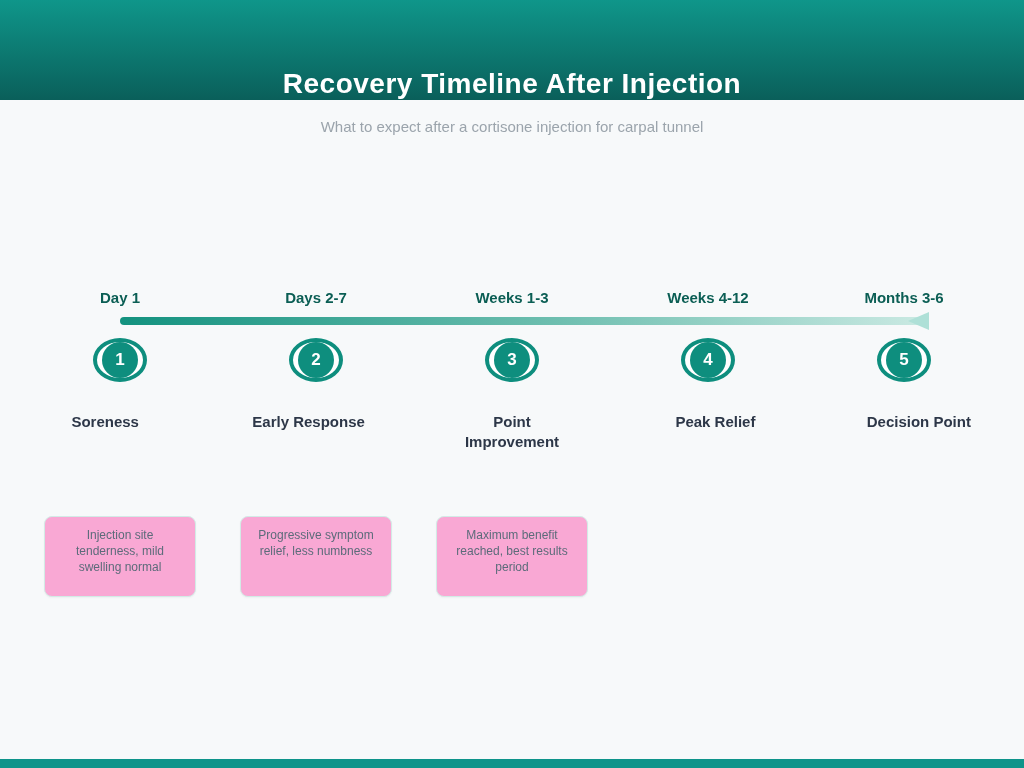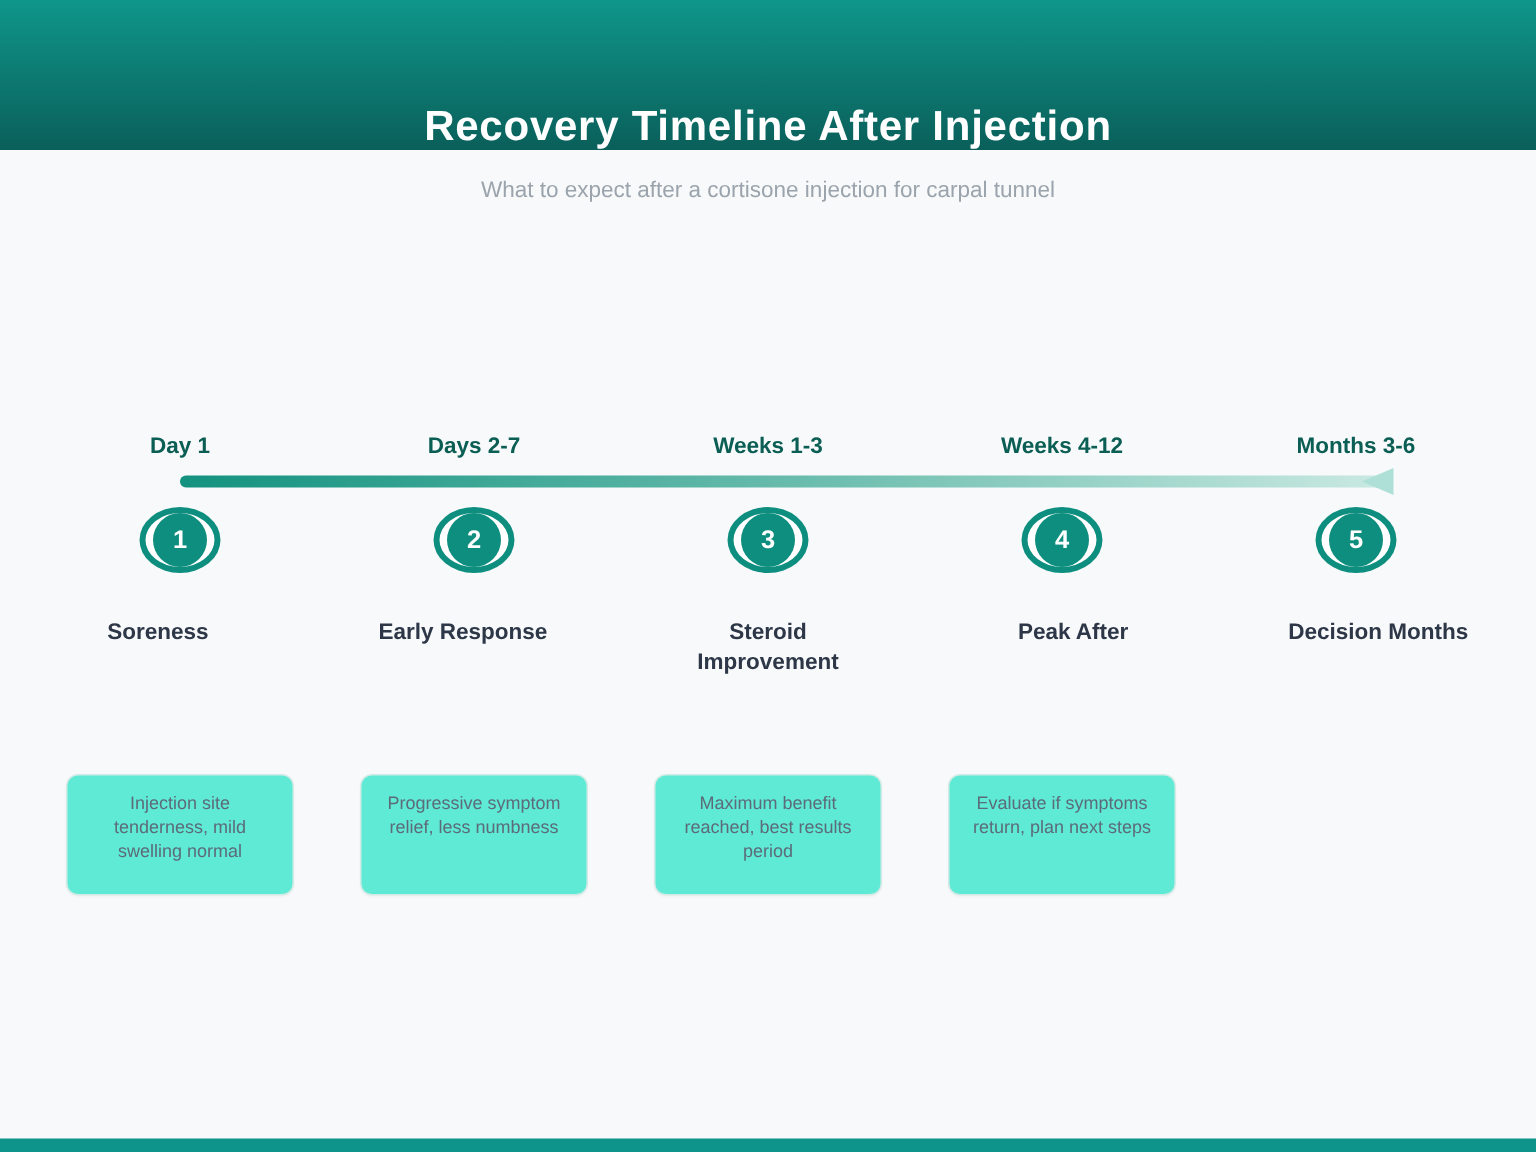--- a/index.html
+++ b/index.html
@@ -117,21 +117,21 @@
     font-weight: bold;
     color: #2D3748;
     line-height: 20px;
     max-width: 120px;
   }
 
   .cards-row { margin-top: 20px; }
   .card {
     width: 152px;
     height: 81px;
-    background: #5eead4;
+    background: #f9a8d4;
     border: 1px solid #D3EBE6;
     border-radius: 8px;
     padding: 10px 12px 0 12px;
     box-shadow: 0 1px 2px rgba(0,0,0,0.04);
   }
   .card p {
     font-size: 12px;
     line-height: 16px;
     color: #5C6B7A;
     text-align: center;
@@ -205,48 +205,43 @@
   </div>
 
   <div class="row titles-row">
     <div class="col">
         <div class="stage-title">Soreness</div>
       </div>
     <div class="col">
         <div class="stage-title">Early Response</div>
       </div>
     <div class="col">
-        <div class="stage-title">Steroid Improvement</div>
-      </div>
-    <div class="col">
-        <div class="stage-title">Peak After</div>
-      </div>
-    <div class="col">
-        <div class="stage-title">Decision Months</div>
+        <div class="stage-title">Point Improvement</div>
+      </div>
+    <div class="col">
+        <div class="stage-title">Peak Relief</div>
+      </div>
+    <div class="col">
+        <div class="stage-title">Decision Point</div>
       </div>
   </div>
 
   <div class="row cards-row">
     <div class="col">
         <div class="card">
           <p>Injection site tenderness, mild swelling normal</p>
         </div>
       </div>
     <div class="col">
         <div class="card">
           <p>Progressive symptom relief, less numbness</p>
         </div>
       </div>
     <div class="col">
         <div class="card">
           <p>Maximum benefit reached, best results period</p>
         </div>
       </div>
-    <div class="col">
-        <div class="card">
-          <p>Evaluate if symptoms return, plan next steps</p>
-        </div>
-      </div>
   </div>
 
 </div>
 
 <div class="footer-bar"></div>
 
 </body></html>

